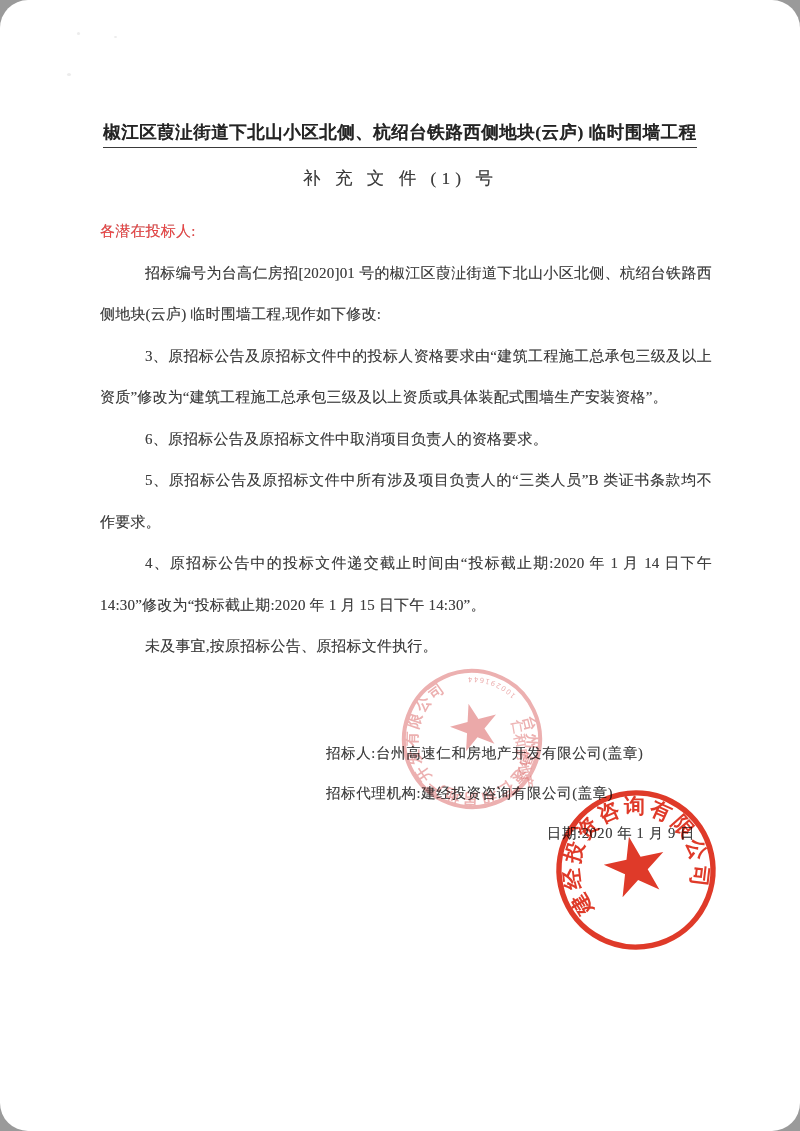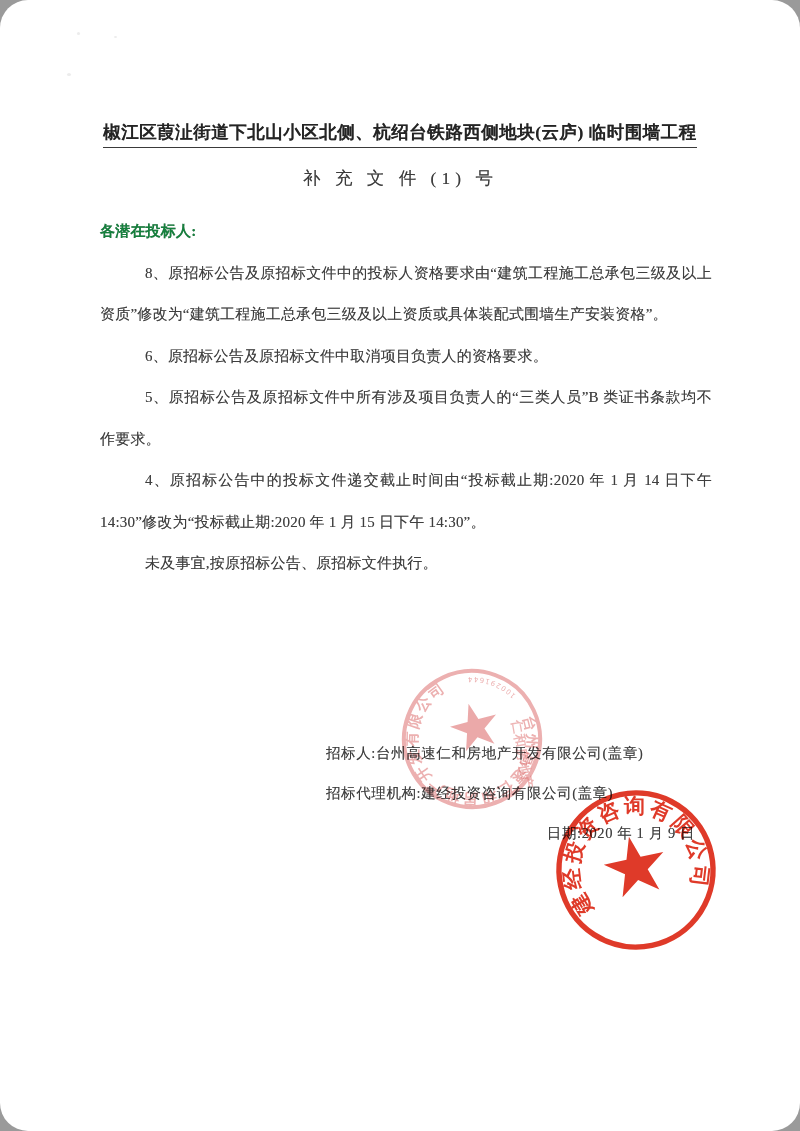--- a/index.html
+++ b/index.html
@@ -29,21 +29,21 @@
     font-size:17.5px;color:#3c3c3c;letter-spacing:5px;
     text-shadow:0 0 .5px rgba(50,50,50,.5);
   }
   .body-text{
     position:absolute;top:211px;left:100px;width:612px;
     font-size:15px;line-height:41.5px;letter-spacing:.2px;
     text-align:justify;
     text-shadow:0 0 .5px rgba(55,55,55,.5);
   }
   .body-text p{margin:0;text-indent:3em;}
-  .body-text p.no-indent{text-indent:0;font-weight:bold;color:#15803d;}
+  .body-text p.no-indent{text-indent:0;font-weight:normal;color:#ef4444;}
   .sig-block{
     position:absolute;top:733px;left:326px;width:420px;
     font-size:14.5px;line-height:40px;letter-spacing:.6px;
     text-shadow:0 0 .5px rgba(55,55,55,.5);
   }
   .sig-line{white-space:nowrap;}
   .sig-date{text-indent:170px;text-align:center;}
   .seal{position:absolute;mix-blend-mode:multiply;pointer-events:none;}
   .seal-bidder{left:392px;top:659px;}
   .seal-agency{left:551px;top:785px;}
@@ -60,21 +60,22 @@
   <div class="title-wrap">
     <span class="doc-title">椒江区葭沚街道下北山小区北侧、杭绍台铁路西侧地块(云庐) 临时围墙工程</span>
   </div>
 
   <div class="subtitle-wrap">
     <span class="doc-subtitle">补 充 文 件 (1) 号</span>
   </div>
 
   <div class="body-text">
     <p class="no-indent">各潜在投标人:</p>
-    <p>8、原招标公告及原招标文件中的投标人资格要求由“建筑工程施工总承包三级及以上资质”修改为“建筑工程施工总承包三级及以上资质或具体装配式围墙生产安装资格”。</p>
+    <p>招标编号为台高仁房招[2020]01 号的椒江区葭沚街道下北山小区北侧、杭绍台铁路西侧地块(云庐) 临时围墙工程,现作如下修改:</p>
+    <p>3、原招标公告及原招标文件中的投标人资格要求由“建筑工程施工总承包三级及以上资质”修改为“建筑工程施工总承包三级及以上资质或具体装配式围墙生产安装资格”。</p>
     <p>6、原招标公告及原招标文件中取消项目负责人的资格要求。</p>
     <p>5、原招标公告及原招标文件中所有涉及项目负责人的“三类人员”B 类证书条款均不作要求。</p>
     <p>4、原招标公告中的投标文件递交截止时间由“投标截止期:2020 年 1 月 14 日下午 14:30”修改为“投标截止期:2020 年 1 月 15 日下午 14:30”。</p>
     <p>未及事宜,按原招标公告、原招标文件执行。</p>
   </div>
 
   <div class="sig-block">
     <div class="sig-line">招标人:台州高速仁和房地产开发有限公司(盖章)</div>
     <div class="sig-line">招标代理机构:建经投资咨询有限公司(盖章)</div>
     <div class="sig-line sig-date">日期:2020 年 1 月 9 日</div>

